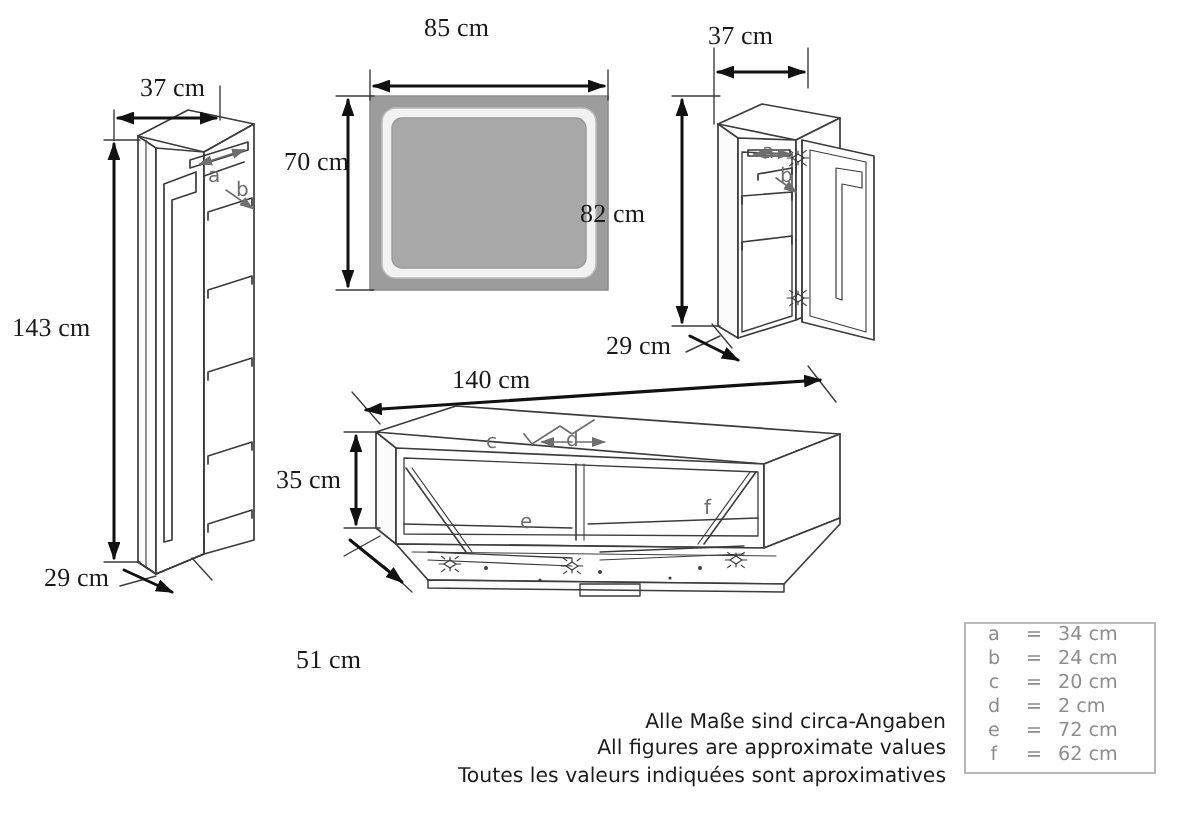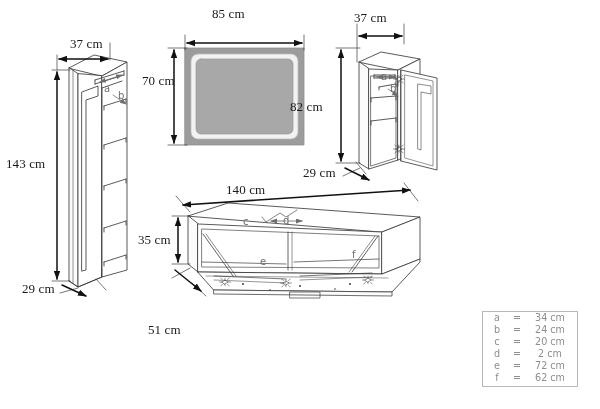--- a/index.html
+++ b/index.html
@@ -57,21 +57,21 @@
   }
   .legend-table td {
     font-family: "DejaVu Sans", "Liberation Sans", sans-serif;
     font-size: 9.6px;
     color: #8d8d8d;
     padding: 0.3px 2px;
     line-height: 11.3px;
   }
   .lg-key { text-align: center; width: 16px; }
   .lg-eq  { text-align: center; width: 16px; }
-  .lg-val { text-align: center; width: 42px; padding-left: 6px; }
+  .lg-val { text-align: left; width: 42px; padding-left: 6px; }
 </style>
 </head>
 <body>
 
 <div id="canvas">
 
   <svg width="600" height="409" viewBox="0 0 600 409">
     <defs>
       <marker id="arrEnd" markerWidth="9" markerHeight="9" refX="8" refY="3.2" orient="auto" markerUnits="userSpaceOnUse">
         <path d="M0,0 L9,3.2 L0,6.4 z" fill="#111111"></path>
@@ -306,20 +306,25 @@
   <div class="part-label" style="left:390px; top:83px;">b</div>
 
   <div class="dim-label" style="left:226px; top:182px;">140 cm</div>
   <div class="dim-label" style="left:138px; top:232px;text-align:center;">35 cm</div>
   <div class="dim-label" style="left:148px; top:276px;margin-top:46px;">51 cm</div>
   <div class="part-label" style="left:243px; top:216px;">c</div>
   <div class="part-label" style="left:283px; top:215px;">d</div>
   <div class="part-label" style="left:260px; top:256px;">e</div>
   <div class="part-label" style="left:352px; top:249px;">f</div>
 
+  <div class="note-block" style="left:180px; top:355px; width:293px;">
+    <div>Alle Maße sind circa-Angaben</div>
+    <div>All figures are approximate values</div>
+    <div>Toutes les valeurs indiquées sont aproximatives</div>
+  </div>
 
   <div class="legend-box" style="left:482px; top:311px; width:96px; height:76px;">
     <table class="legend-table">
       <tbody>
         <tr>
           <td class="lg-key">a</td>
           <td class="lg-eq">=</td>
           <td class="lg-val">34 cm</td>
         </tr>
         <tr>

